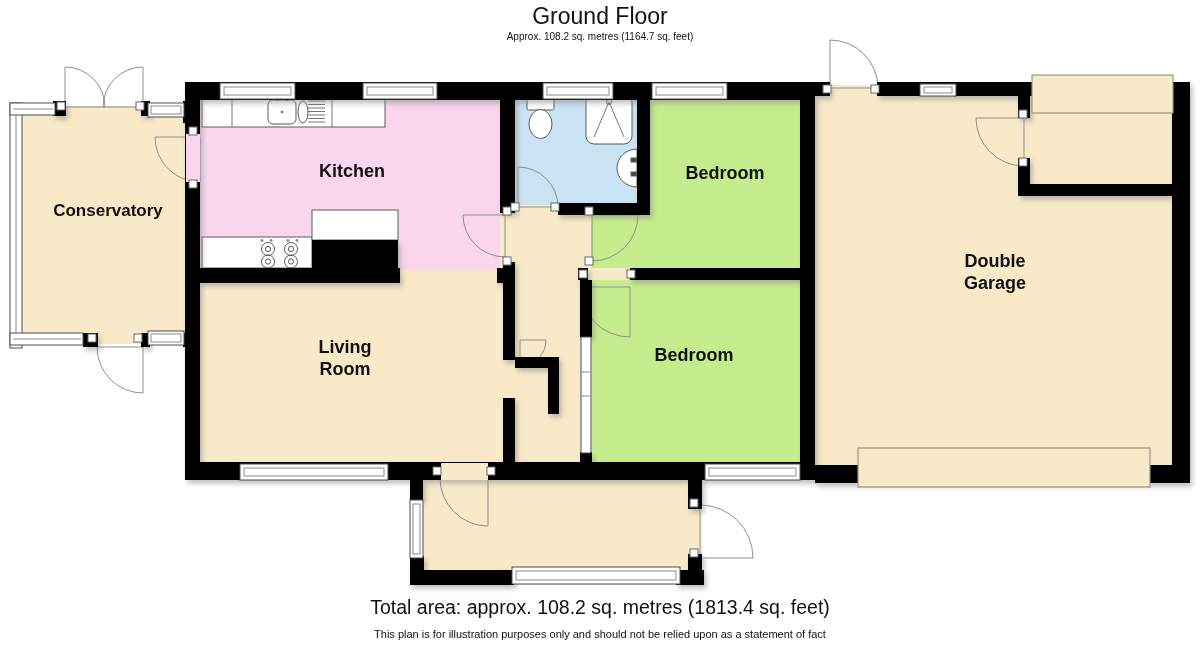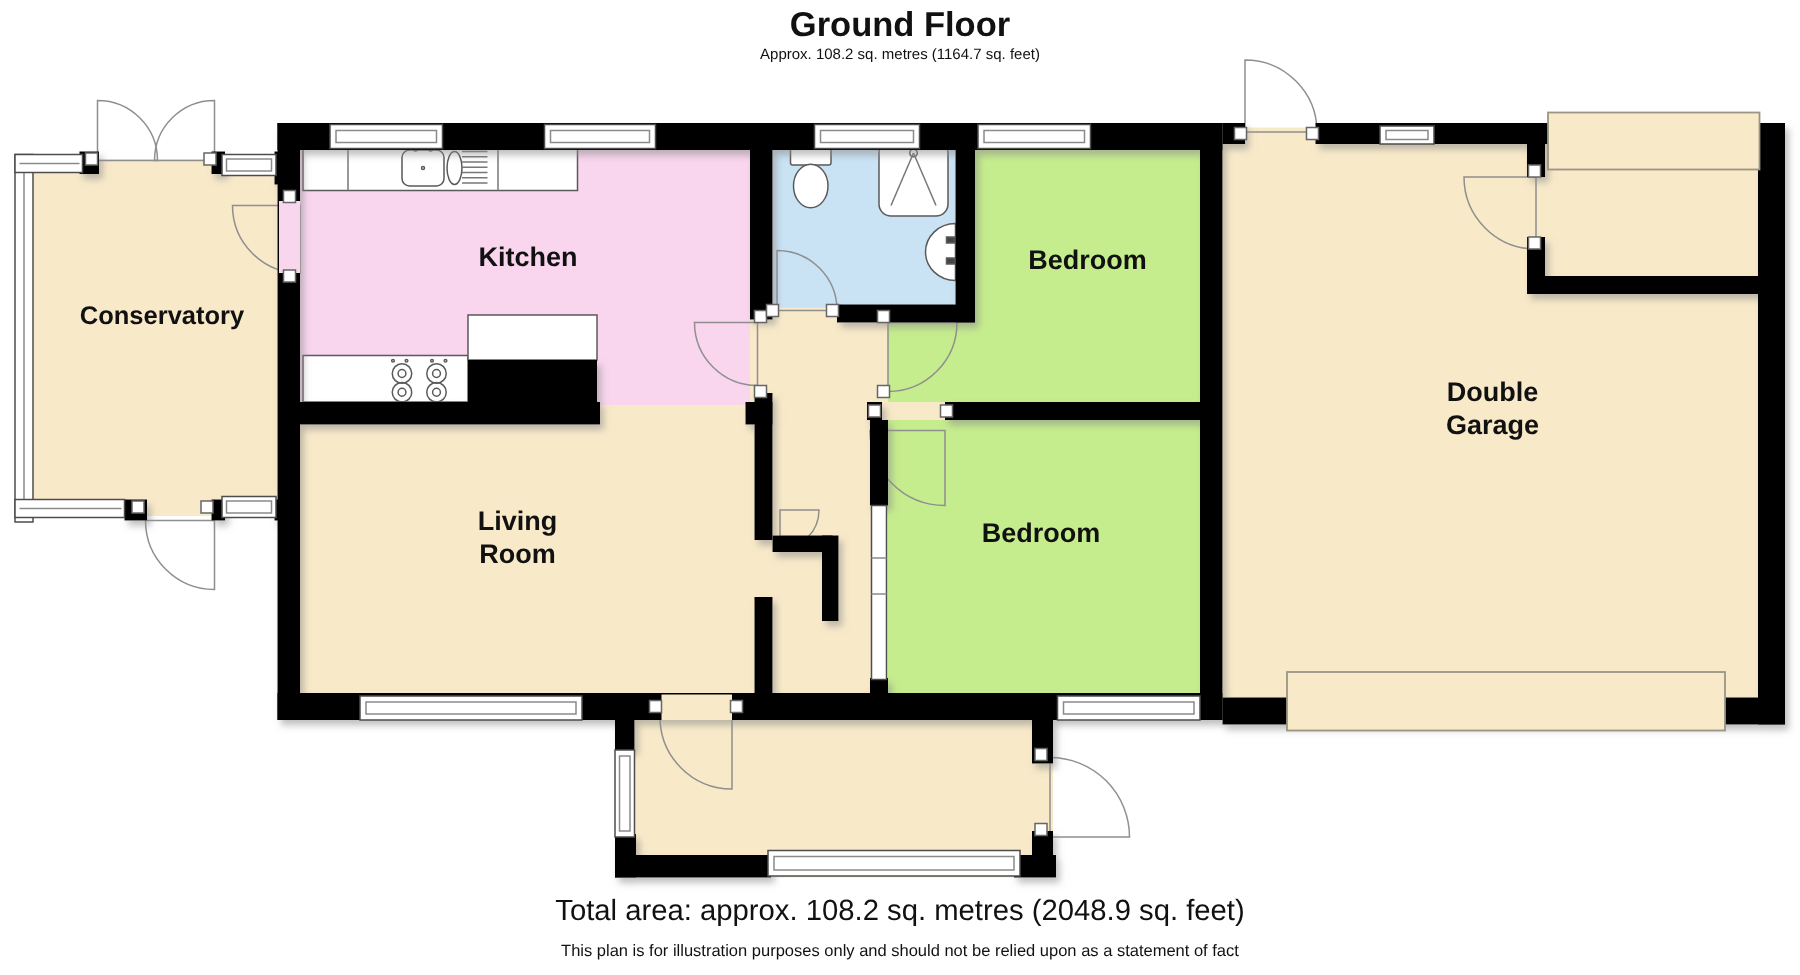--- a/index.html
+++ b/index.html
@@ -1,19 +1,19 @@
 <!DOCTYPE html>
 <html><head>
 <meta charset="utf-8">
 <style>
   html,body{margin:0;padding:0;background:#fff;}
   .stage{position:relative;width:1200px;height:650px;background:#fff;overflow:hidden;
          font-family:"Liberation Sans",sans-serif;color:#111;}
   .hdr-title{position:absolute;top:3px;left:0;right:0;text-align:center;
-             font-size:23px;font-weight:bold;}
+             font-size:23px;font-weight:normal;}
   .hdr-sub{position:absolute;top:31px;left:0;right:0;text-align:center;font-size:10px;}
   .ftr-total{position:absolute;top:596px;left:0;right:0;text-align:center;font-size:19.5px;}
   .ftr-disc{position:absolute;top:628px;left:0;right:0;text-align:center;font-size:11px;}
   svg{position:absolute;top:0;left:0;}
   .arcs path{fill:none;stroke-width:1;}
   .fixtures rect,.fixtures ellipse,.fixtures path{fill:#fff;stroke-width:1;}
   .fixtures .inner{fill:none;stroke:#777;}
   .fixtures circle{fill:none;stroke-width:1;}
   .wins rect{fill:#fff;stroke-width:1;}
   .wins .inset{fill:none;stroke:#8a8a8a;stroke-width:1;}
@@ -264,15 +264,15 @@
       <text x="352" y="177" class="lbl">Kitchen</text>
       <text x="345" y="353" class="lbl">Living</text>
       <text x="345" y="375" class="lbl">Room</text>
       <text x="725" y="179" class="lbl">Bedroom</text>
       <text x="694" y="361" class="lbl">Bedroom</text>
       <text x="995" y="267" class="lbl">Double</text>
       <text x="995" y="289" class="lbl">Garage</text>
     </g>
   </svg>
 
-  <div class="ftr-total">Total area: approx. 108.2 sq. metres (2048.9 sq. feet)</div>
+  <div class="ftr-total">Total area: approx. 108.2 sq. metres (1813.4 sq. feet)</div>
   <div class="ftr-disc">This plan is for illustration purposes only and should not be relied upon as a statement of fact</div>
 </div>
 
 </body></html>

